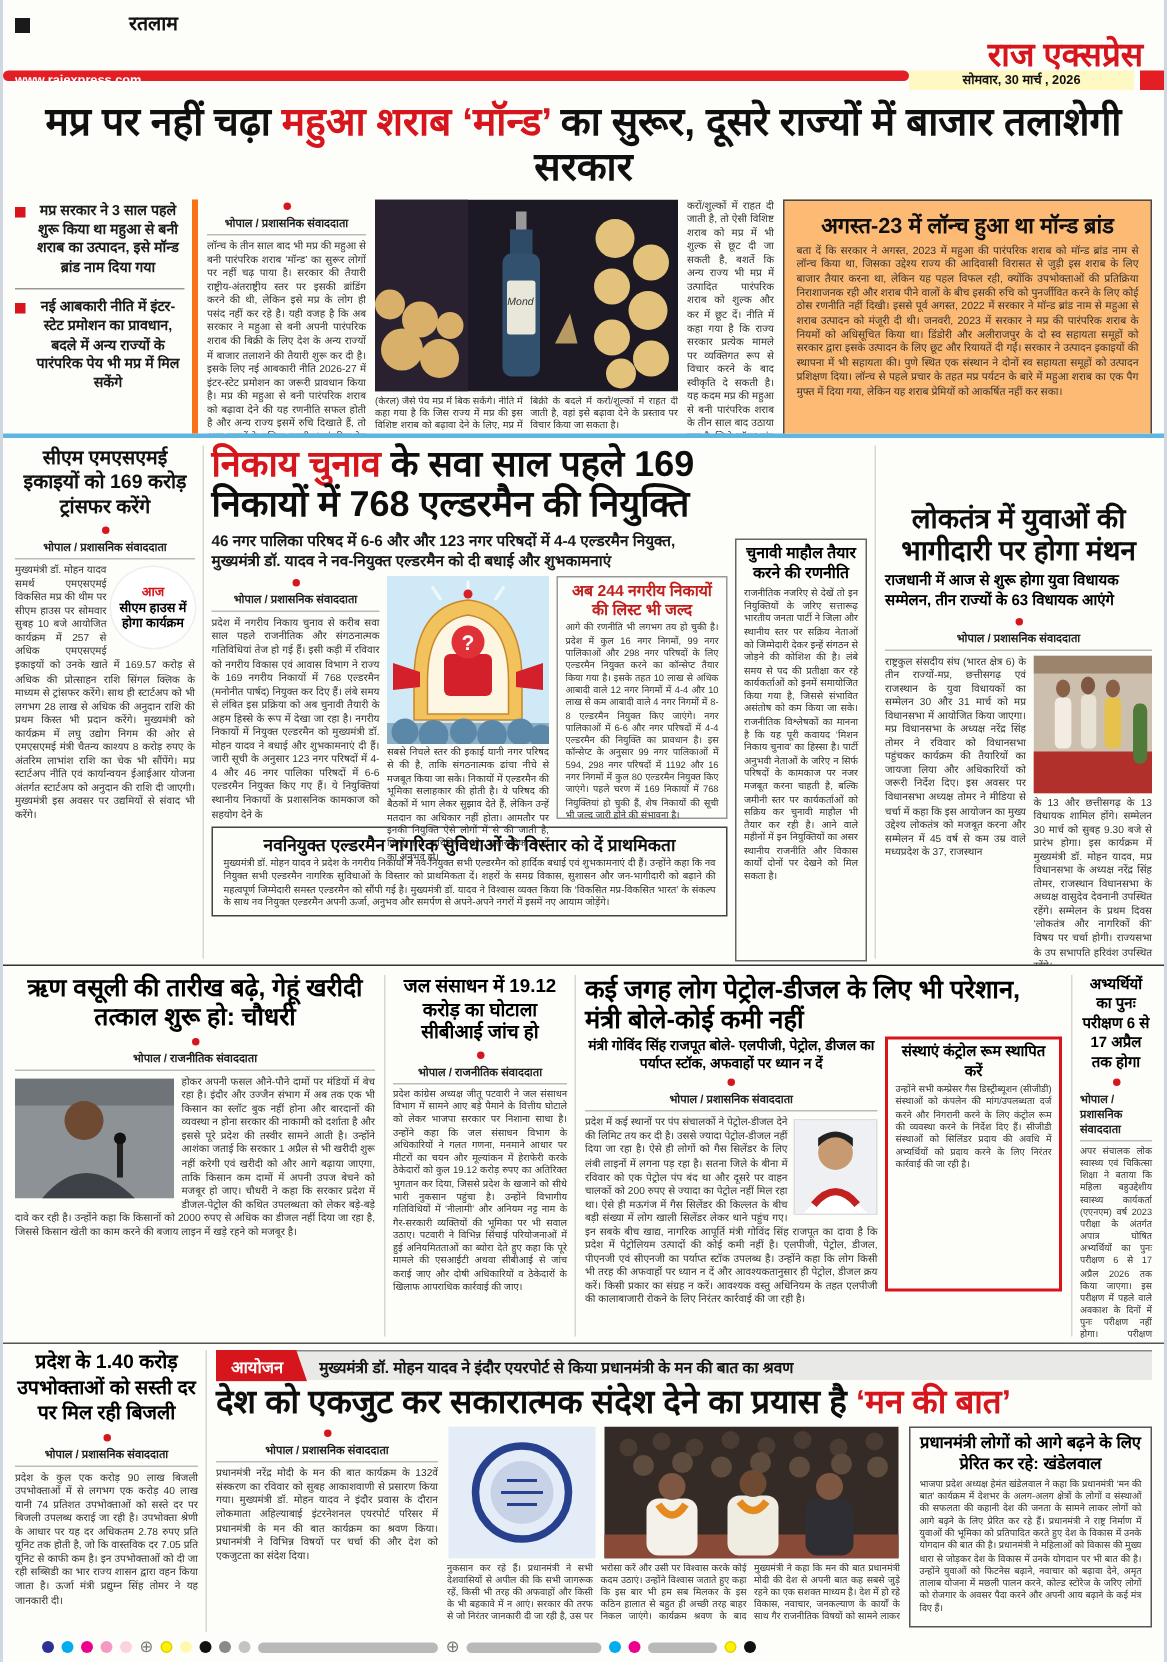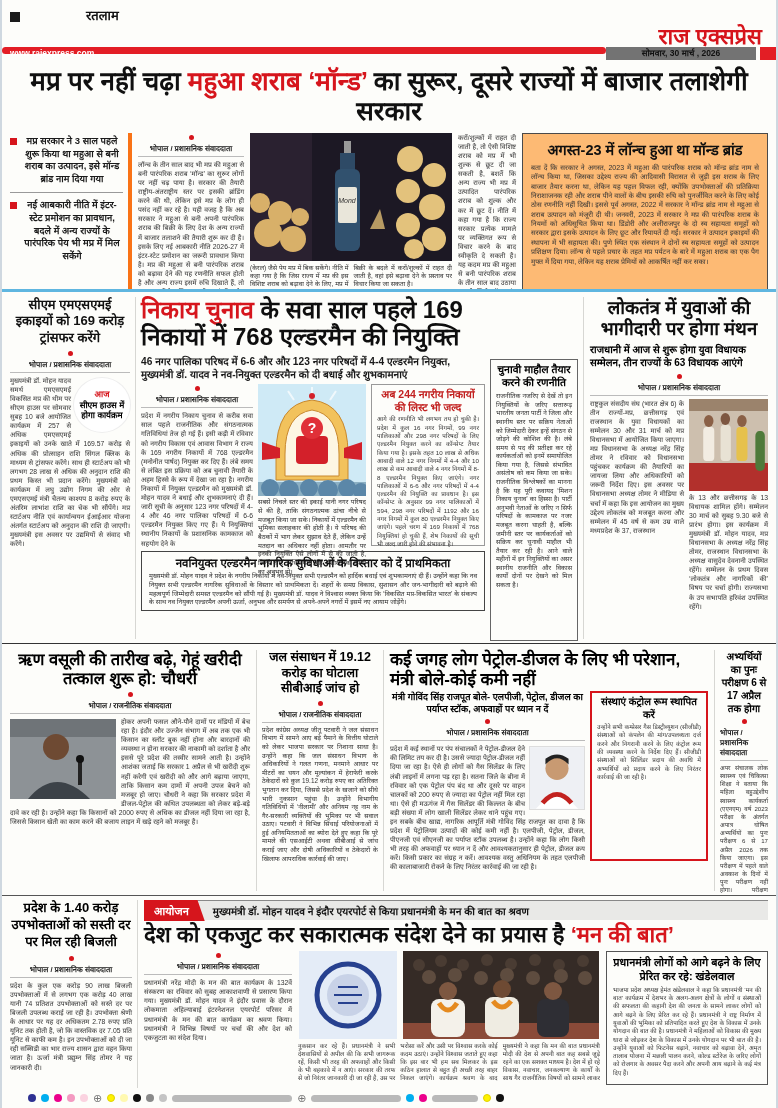--- a/index.html
+++ b/index.html
@@ -11,21 +11,21 @@
   
   .masthead { position:relative; height:62px; }
   .corner-sq { position:absolute; left:8px; top:12px; width:10px; height:10px; background:#1a1a1a; }
   .edition { position:absolute; left:84px; top:6px; font-size:13px; font-weight:bold; color:#111; }
   .section-title { position:absolute; left:0; right:0; top:2px; text-align:center;
                    font-size:36px; font-weight:bold; color:#0e0e0e; letter-spacing:-1px; }
   .brand { position:absolute; right:14px; top:20px; font-size:22px; font-weight:bold; color:#d6151c; }
   .redbar { position:absolute; left:0; right:0; bottom:2px; height:13px; display:flex; align-items:stretch; }
   .redbar .bar { flex:1; background:#e31e25; color:#fff; font-size:8.5px; font-weight:bold;
                  line-height:13px; padding-left:8px; }
-  .redbar .datebox { width:150px; background:#737373; color:#111; font-size:8.5px; font-weight:bold;
+  .redbar .datebox { width:150px; background:#fef9c3; color:#111; font-size:8.5px; font-weight:bold;
                      line-height:13px; text-align:center; }
   .redbar .sq { width:16px; background:#e31e25; margin-left:4px; }
 
   
   .byline { display:flex; align-items:center; gap:3px; font-size:7.5px; font-weight:bold; color:#222;
             border-bottom:1px solid #bbb; padding:2px 0 3px; margin-bottom:3px;flex-direction:column; }
   .dot { width:5px; height:5px; border-radius:50%; background:#d6151c; flex:none; }
   .body { font-size:6.8px; line-height:1.34; text-align:justify; color:#333; }
   .red { color:#d6151c; }
   section { overflow:hidden; }
@@ -68,21 +68,21 @@
   .box244 { flex:1; border:1px solid #999; padding:3px 5px; }
   .box244 h3 { font-size:10.5px; font-weight:bold; color:#c2201f; text-align:center; line-height:1.2; margin-bottom:2px; }
   .box244 .body { font-size:6.2px; }
   .quote-box { border:1px solid #444; margin-top:5px; padding:3px 7px; }
   .quote-box h3 { font-size:11.5px; font-weight:bold; text-align:center; margin-bottom:2px; color:#101010; }
   .quote-box .body { font-size:6.5px; }
   .strategy { width:88px; margin-top:62px; border:1px solid #666; padding:3px 5px; height:282px; }
   .strategy h3 { font-size:10.5px; font-weight:bold; text-align:center; line-height:1.25; margin-bottom:3px; }
   .strategy .body { font-size:6.4px; }
   .youth { flex:1; border-left:1px solid #d7d7d3; padding-left:6px; }
-  .youth h2 { font-size:18.5px; font-weight:bold; text-align:center; line-height:1.15; color:#0e0e0e; }
+  .youth h2 { font-size:18.5px; font-weight:bold; text-align:center; line-height:1.15; color:#0e0e0e;margin-top:38px; }
   .youth-subhead { font-size:10px; font-weight:bold; line-height:1.3; margin:3px 0; }
   .youth-cols { display:flex; gap:5px; }
   .youth-c1 { width:94px; }
   .youth-c2 { flex:1; }
   .youth-c2 svg { display:block; width:100%; height:92px; margin-bottom:2px; }
 
   
   .band3 { height:252px; display:flex; gap:6px; padding:6px 8px 4px; border-bottom:1px solid #555; }
   .wheat { width:240px; }
   .wheat h2 { font-size:16.5px; font-weight:bold; line-height:1.15; text-align:center; margin-bottom:2px; }

